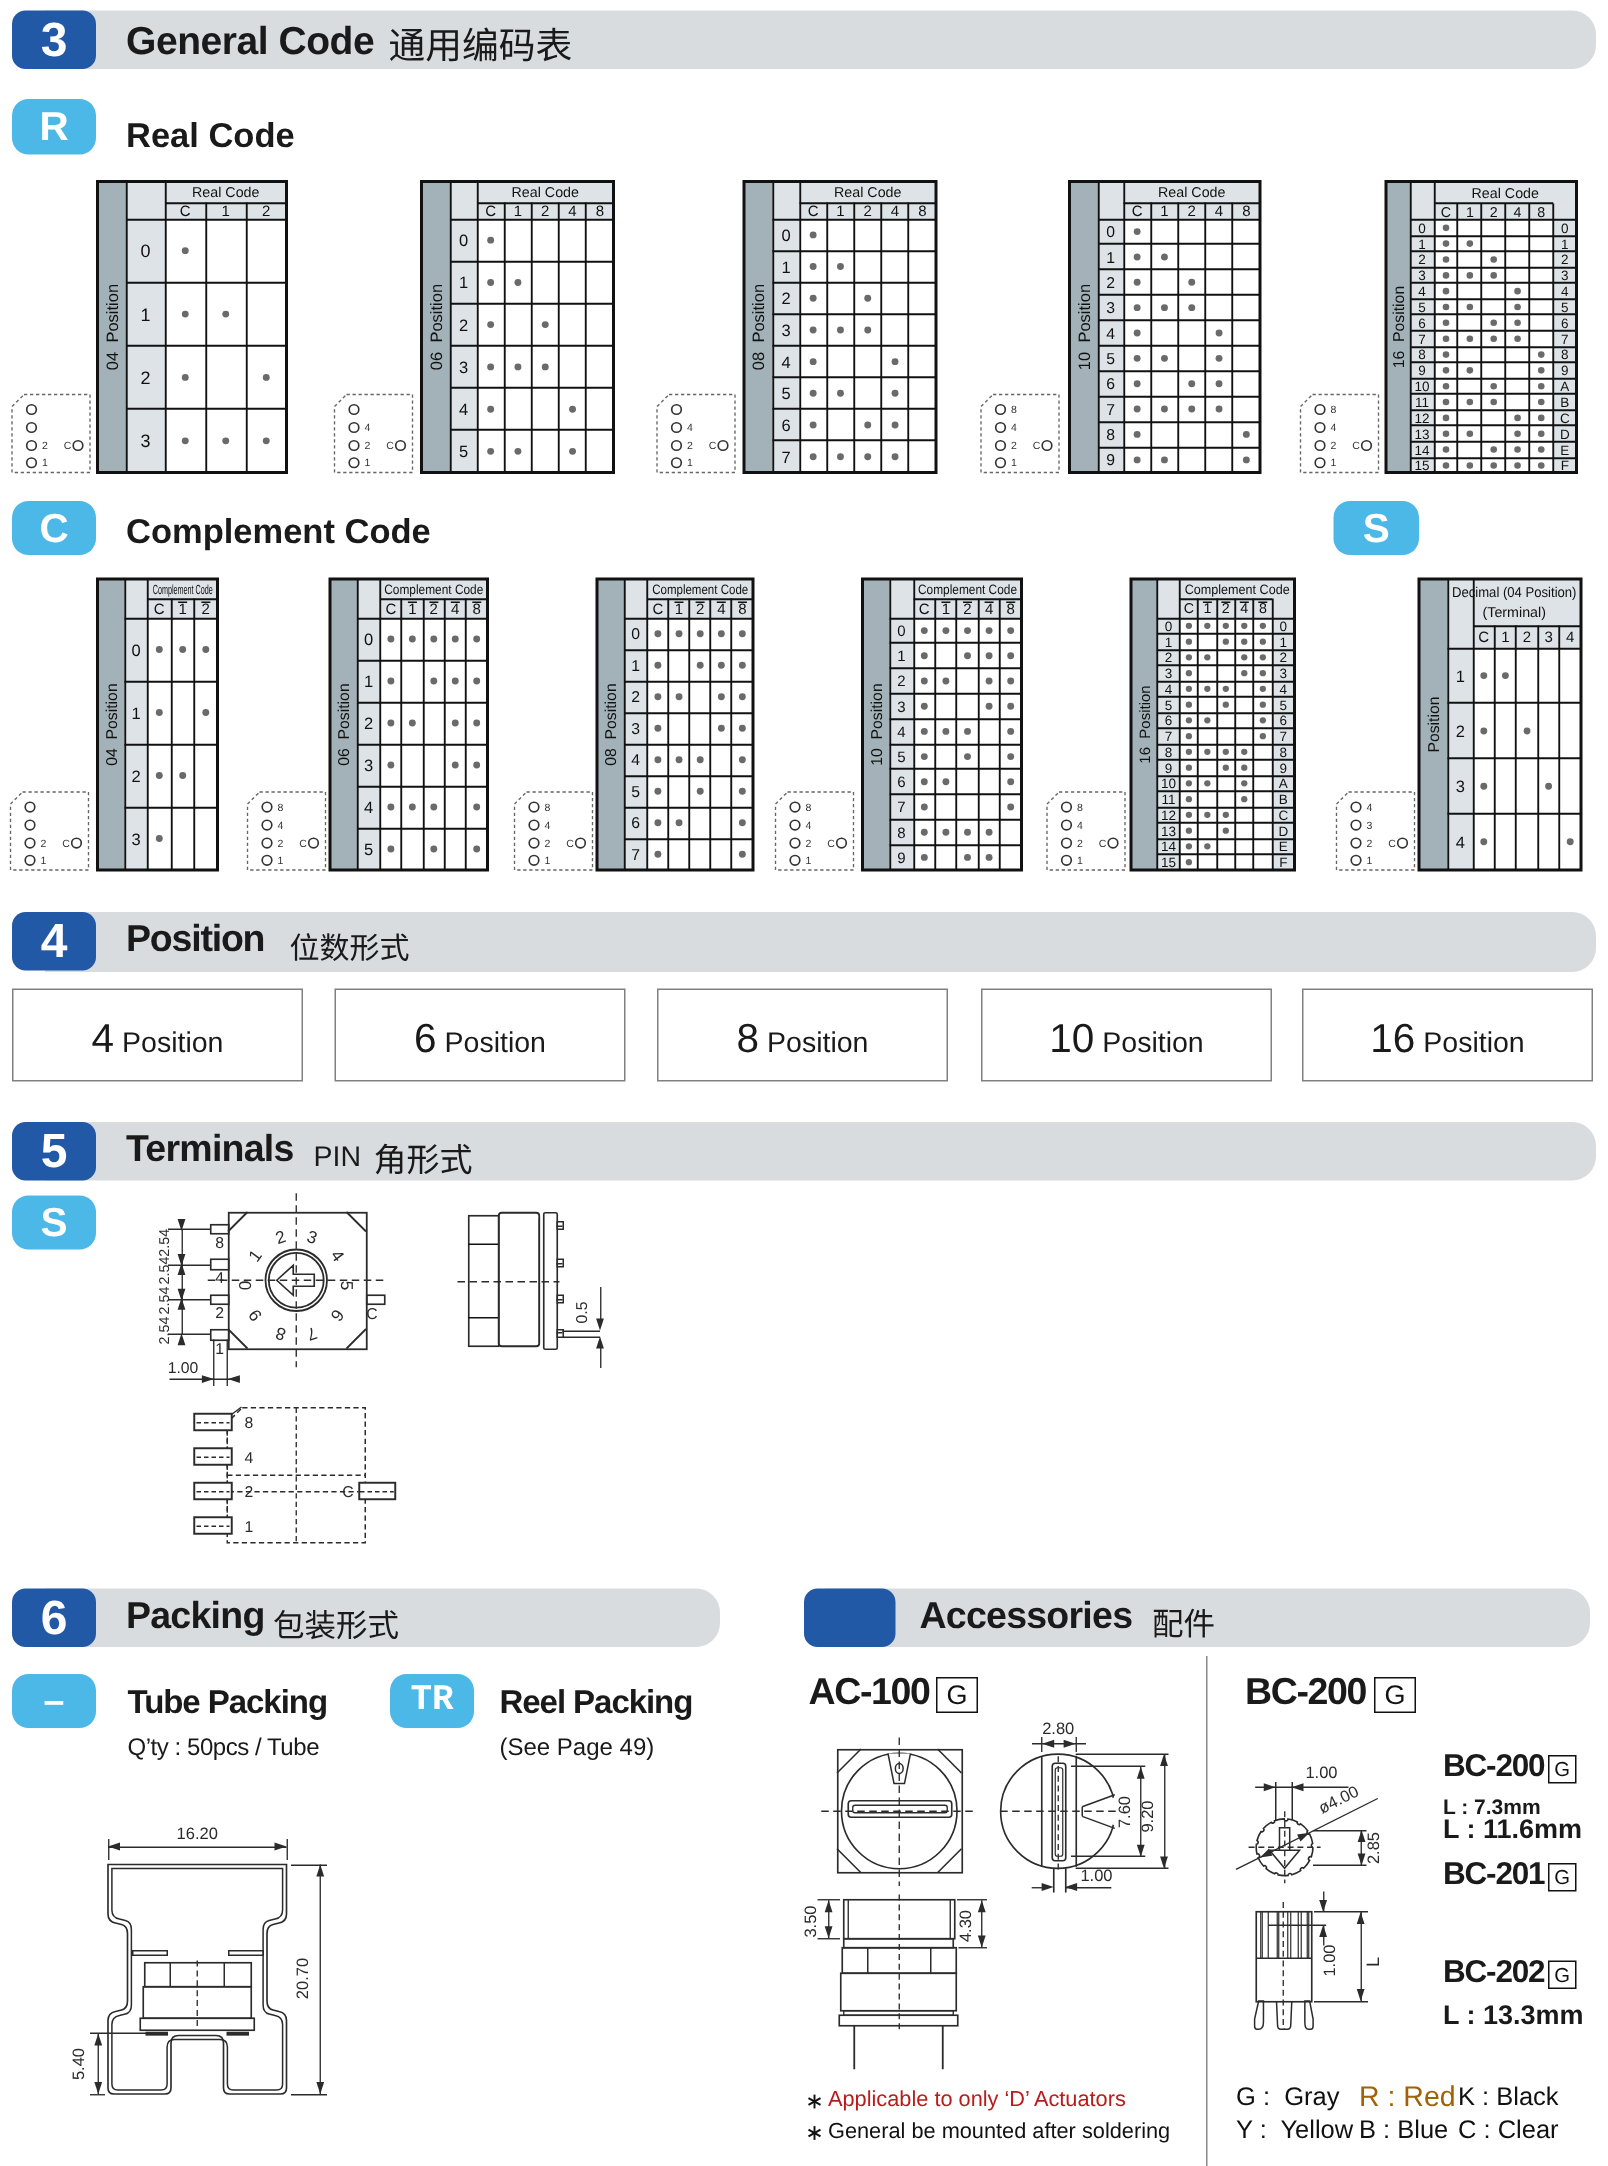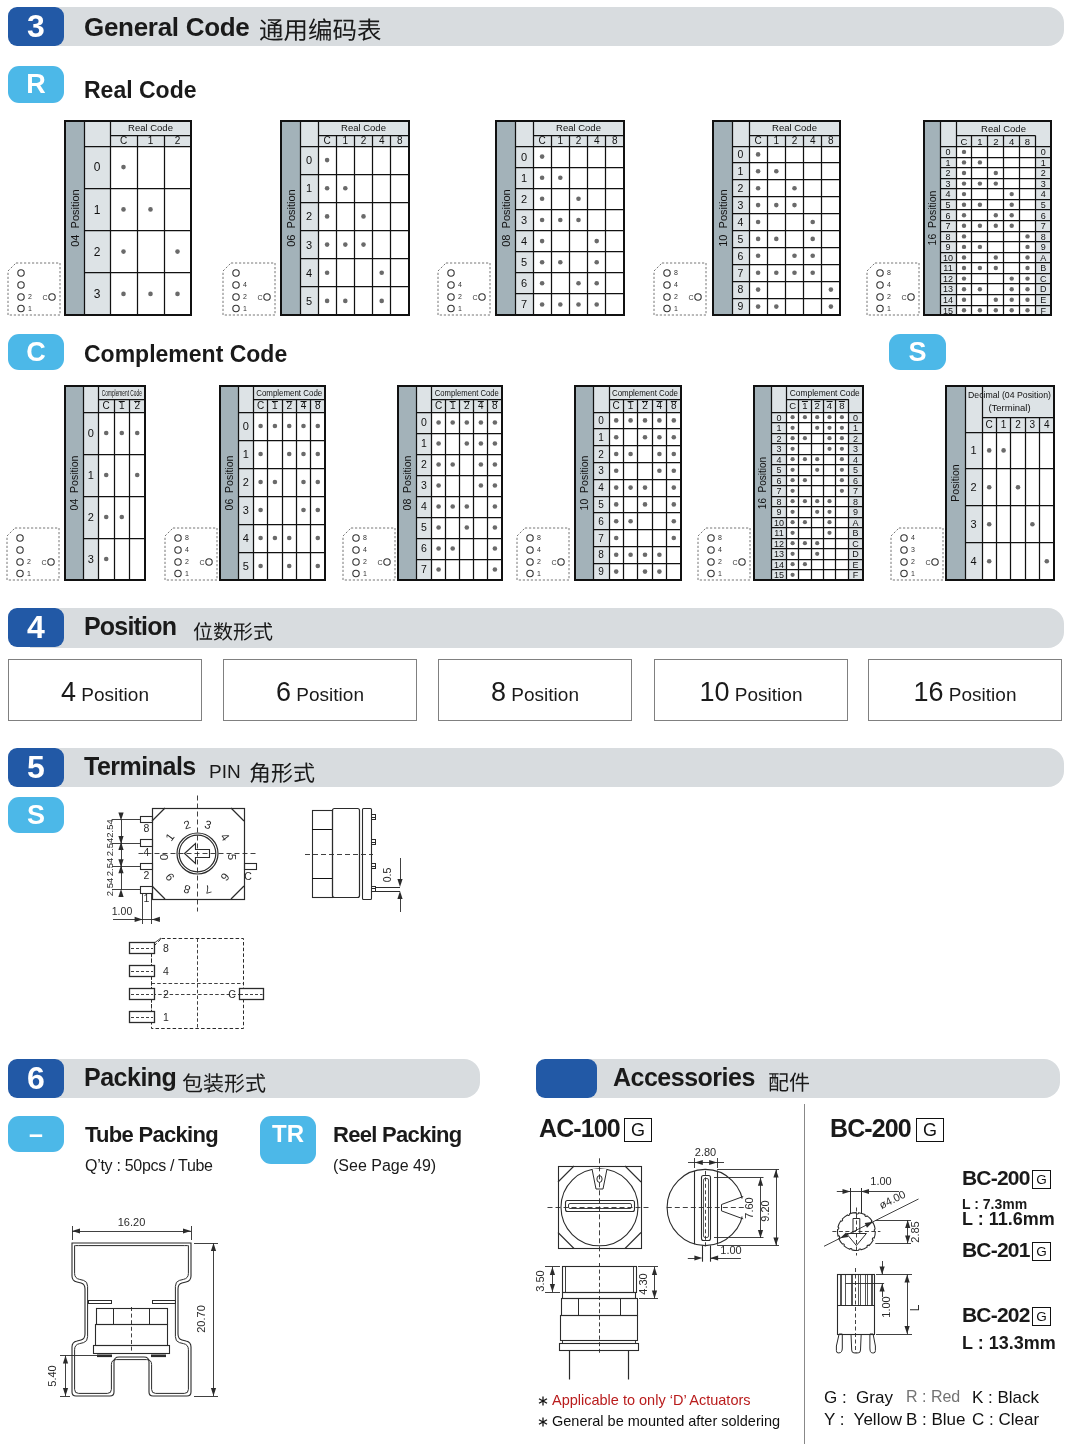--- a/index.html
+++ b/index.html
@@ -45,38 +45,38 @@
 <div class="numbox" style="left:8px;top:797px;width:56px;height:36px;background:#4cb8e8;font-size:27px;line-height:36px;border-radius:11px;">S</div>
 <div class="abs" style="left:30px;top:1059px;width:450px;height:39px;background:#d8dcdf;border-radius:0 16px 16px 0;"></div>
 <div class="numbox" style="left:8px;top:1059px;width:56px;height:39px;background:#2259a6;font-size:32px;line-height:39px;border-radius:9px;">6</div>
 <div class="abs" style="left:84px;top:1063px;font-size:25px;font-weight:bold;color:#1a1a1a;white-space:nowrap;letter-spacing:-0.5px;">Packing</div>
 <div class="abs" style="left:550px;top:1059px;width:510px;height:39px;background:#d8dcdf;border-radius:0 16px 16px 0;"></div>
 <div class="numbox" style="left:536px;top:1059px;width:61px;height:39px;background:#2259a6;font-size:26px;line-height:39px;border-radius:9px;"></div>
 <div class="abs" style="left:613px;top:1063px;font-size:25px;font-weight:bold;color:#1a1a1a;white-space:nowrap;letter-spacing:-0.5px;">Accessories</div>
 <div class="numbox" style="left:8px;top:1116px;width:56px;height:36px;background:#4cb8e8;font-size:25px;line-height:36px;border-radius:11px;">–</div>
 <div class="abs" style="left:85px;top:1122px;font-size:22px;font-weight:bold;color:#1a1a1a;white-space:nowrap;letter-spacing:-0.7px;">Tube Packing</div>
 <div class="abs" style="left:85px;top:1157px;font-size:16px;font-weight:normal;color:#1a1a1a;white-space:nowrap;letter-spacing:-0.3px;">Q’ty : 50pcs / Tube</div>
-<div class="numbox" style="left:260px;top:1116px;width:56px;height:48px;background:#4cb8e8;font-size:24px;line-height:36px;border-radius:11px;">TR</div>
+<div class="numbox" style="left:260px;top:1116px;width:56px;height:36px;background:#4cb8e8;font-size:24px;line-height:36px;border-radius:11px;font-family:Liberation Mono, monospace;">TR</div>
 <div class="abs" style="left:333px;top:1122px;font-size:22px;font-weight:bold;color:#1a1a1a;white-space:nowrap;letter-spacing:-0.7px;text-align:center;">Reel Packing</div>
 <div class="abs" style="left:333px;top:1157px;font-size:16px;font-weight:normal;color:#1a1a1a;white-space:nowrap;">(See Page 49)</div>
 <div class="abs" style="left:539px;top:1114px;font-size:25px;font-weight:bold;color:#1a1a1a;white-space:nowrap;letter-spacing:-0.9px;">AC-100</div>
 <div class="abs" style="left:624px;top:1118px;width:28px;height:24px;border:1.5px solid #111;text-align:center;line-height:23px;font-size:18px;color:#111;">G</div>
 <div class="abs" style="left:830px;top:1114px;font-size:25px;font-weight:bold;color:#1a1a1a;white-space:nowrap;letter-spacing:-0.9px;">BC-200</div>
 <div class="abs" style="left:916px;top:1118px;width:28px;height:24px;border:1.5px solid #111;text-align:center;line-height:23px;font-size:18px;color:#111;">G</div>
 <div class="abs" style="left:962px;top:1166px;font-size:21px;font-weight:bold;color:#1a1a1a;white-space:nowrap;letter-spacing:-0.8px;">BC-200</div>
 <div class="abs" style="left:1032px;top:1170px;width:19px;height:19px;border:1.5px solid #111;text-align:center;line-height:18px;font-size:13.5px;color:#111;">G</div>
 <div class="abs" style="left:962px;top:1196px;font-size:14px;font-weight:bold;color:#1a1a1a;white-space:nowrap;">L : 7.3mm</div>
 <div class="abs" style="left:962px;top:1238px;font-size:21px;font-weight:bold;color:#1a1a1a;white-space:nowrap;letter-spacing:-0.8px;">BC-201</div>
 <div class="abs" style="left:1032px;top:1242px;width:19px;height:19px;border:1.5px solid #111;text-align:center;line-height:18px;font-size:13.5px;color:#111;">G</div>
 <div class="abs" style="left:962px;top:1209px;font-size:18px;font-weight:bold;color:#1a1a1a;white-space:nowrap;">L : 11.6mm</div>
 <div class="abs" style="left:962px;top:1303px;font-size:21px;font-weight:bold;color:#1a1a1a;white-space:nowrap;letter-spacing:-0.8px;">BC-202</div>
 <div class="abs" style="left:1032px;top:1307px;width:19px;height:19px;border:1.5px solid #111;text-align:center;line-height:18px;font-size:13.5px;color:#111;">G</div>
 <div class="abs" style="left:962px;top:1333px;font-size:18px;font-weight:bold;color:#1a1a1a;white-space:nowrap;">L : 13.3mm</div>
 <div class="abs" style="left:824px;top:1388px;font-size:17px;font-weight:normal;color:#111;white-space:nowrap;">G :&nbsp; Gray</div>
-<div class="abs" style="left:906px;top:1388px;font-size:16px;font-weight:normal;color:#737373;white-space:nowrap;">R : Red</div>
+<div class="abs" style="left:906px;top:1388px;font-size:19px;font-weight:normal;color:#a16207;white-space:nowrap;">R : Red</div>
 <div class="abs" style="left:972px;top:1388px;font-size:17px;font-weight:normal;color:#111;white-space:nowrap;">K : Black</div>
 <div class="abs" style="left:824px;top:1410px;font-size:17px;font-weight:normal;color:#111;white-space:nowrap;">Y :&nbsp; Yellow</div>
 <div class="abs" style="left:906px;top:1410px;font-size:17px;font-weight:normal;color:#111;white-space:nowrap;">B : Blue</div>
 <div class="abs" style="left:972px;top:1410px;font-size:17px;font-weight:normal;color:#111;white-space:nowrap;">C : Clear</div>
 <div class="abs" style="left:552px;top:1392px;font-size:14.5px;font-weight:normal;color:#b91c1c;white-space:nowrap;">Applicable to only ‘D’ Actuators</div>
 <div class="abs" style="left:552px;top:1413px;font-size:14.5px;font-weight:normal;color:#111;white-space:nowrap;">General be mounted after soldering</div>
 <div class="abs" style="left:804px;top:1104px;width:1px;height:340px;background:#888;"></div>
 <svg class="abs" style="left:0;top:0;" width="1072" height="1444" viewBox="0 0 1072 1444">
 <rect x="65.0" y="121.0" width="19.0" height="194.0" fill="#a3b2b9"></rect>
       <rect x="84.0" y="121.0" width="26.0" height="25.0" fill="#dde3e6"></rect>

